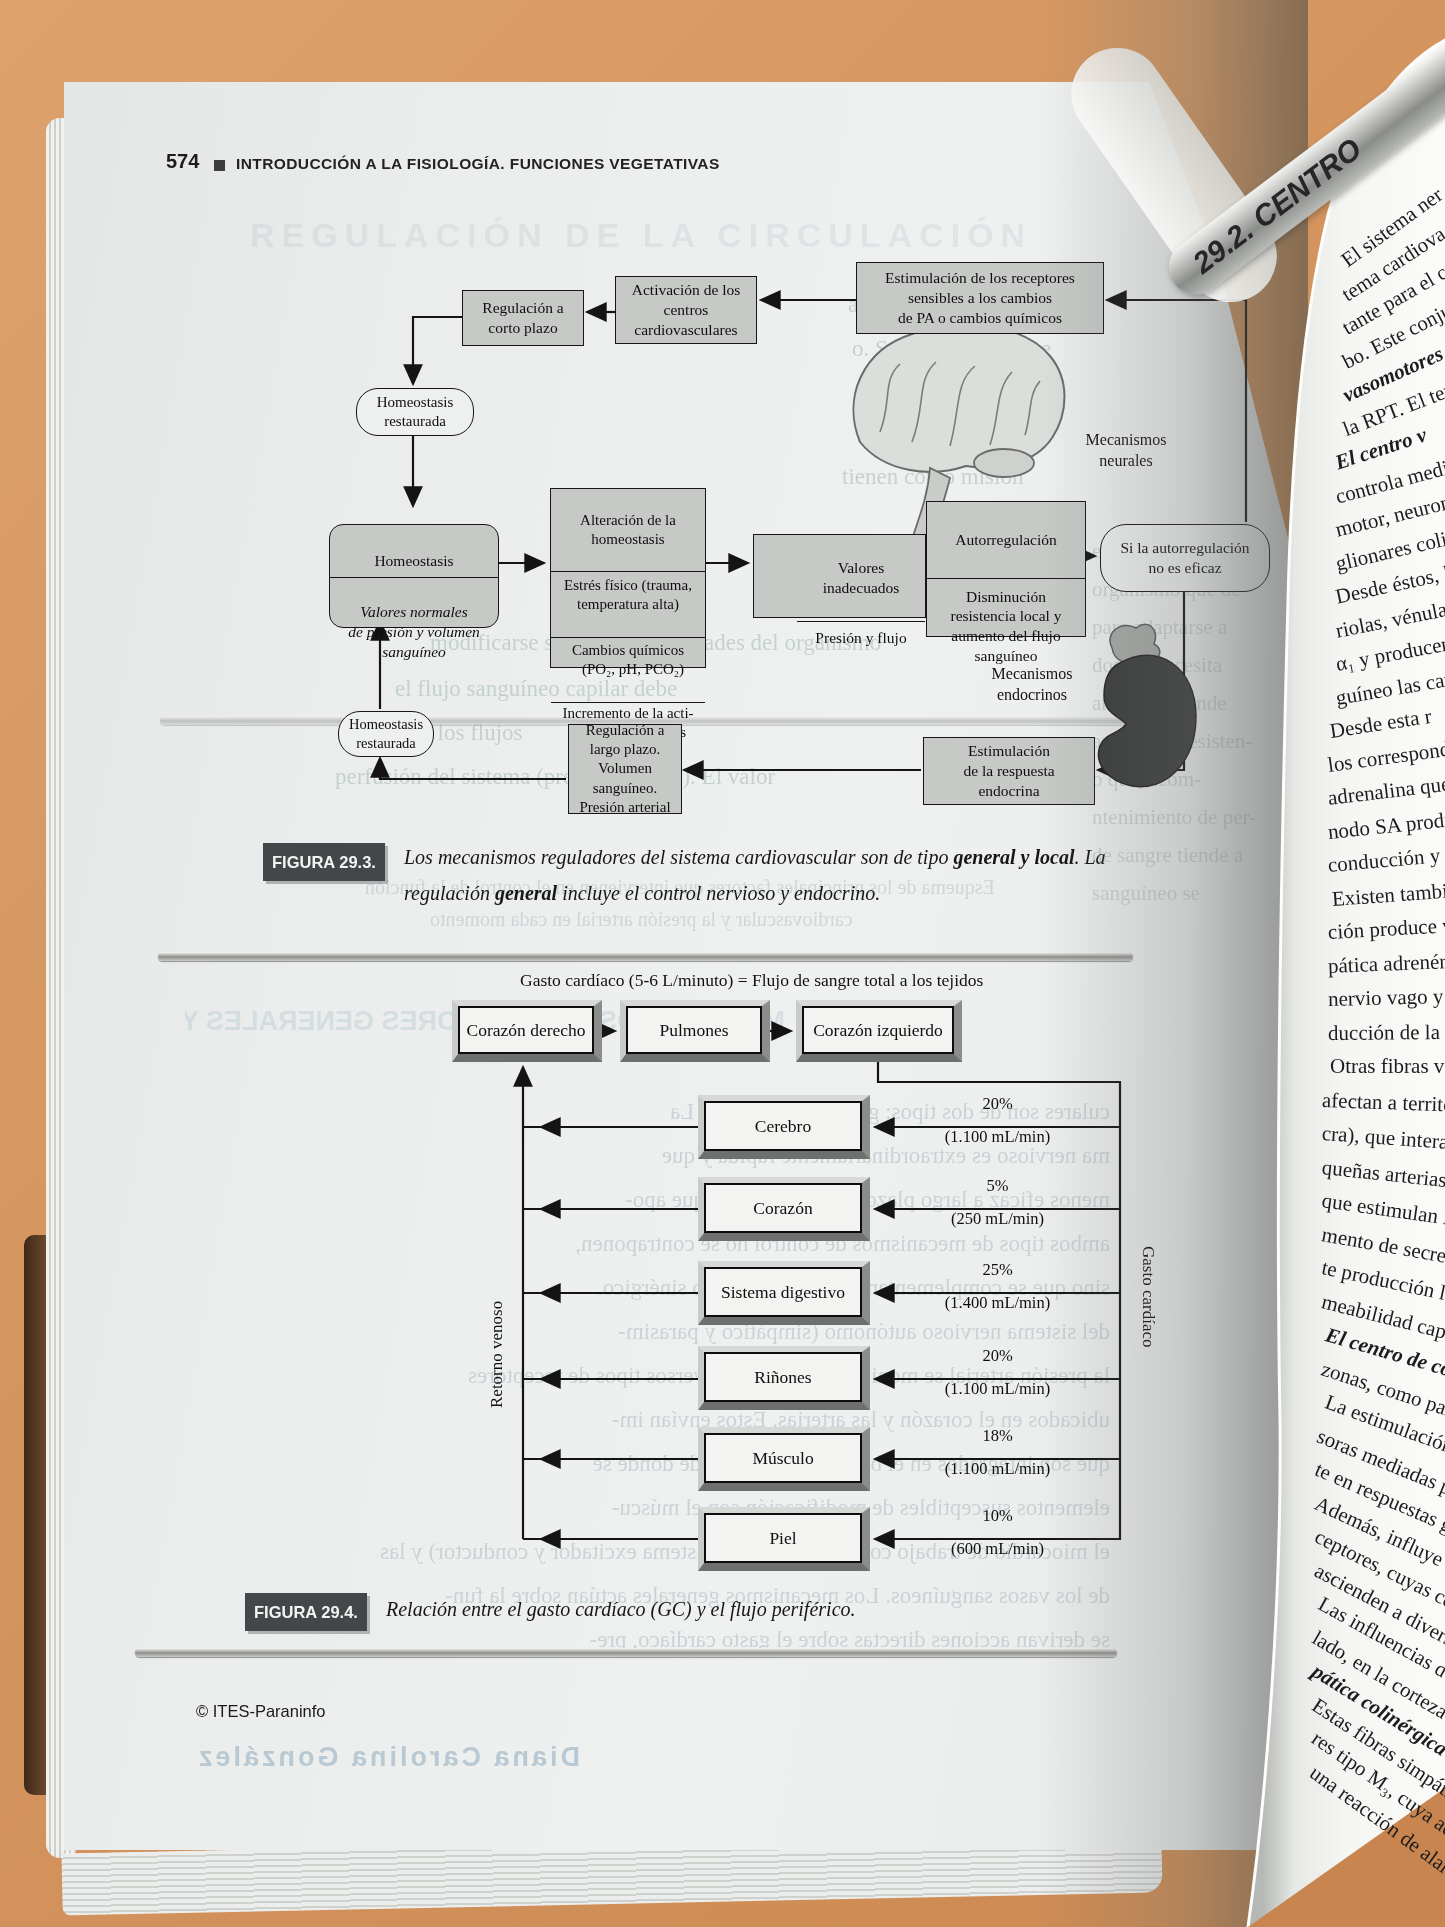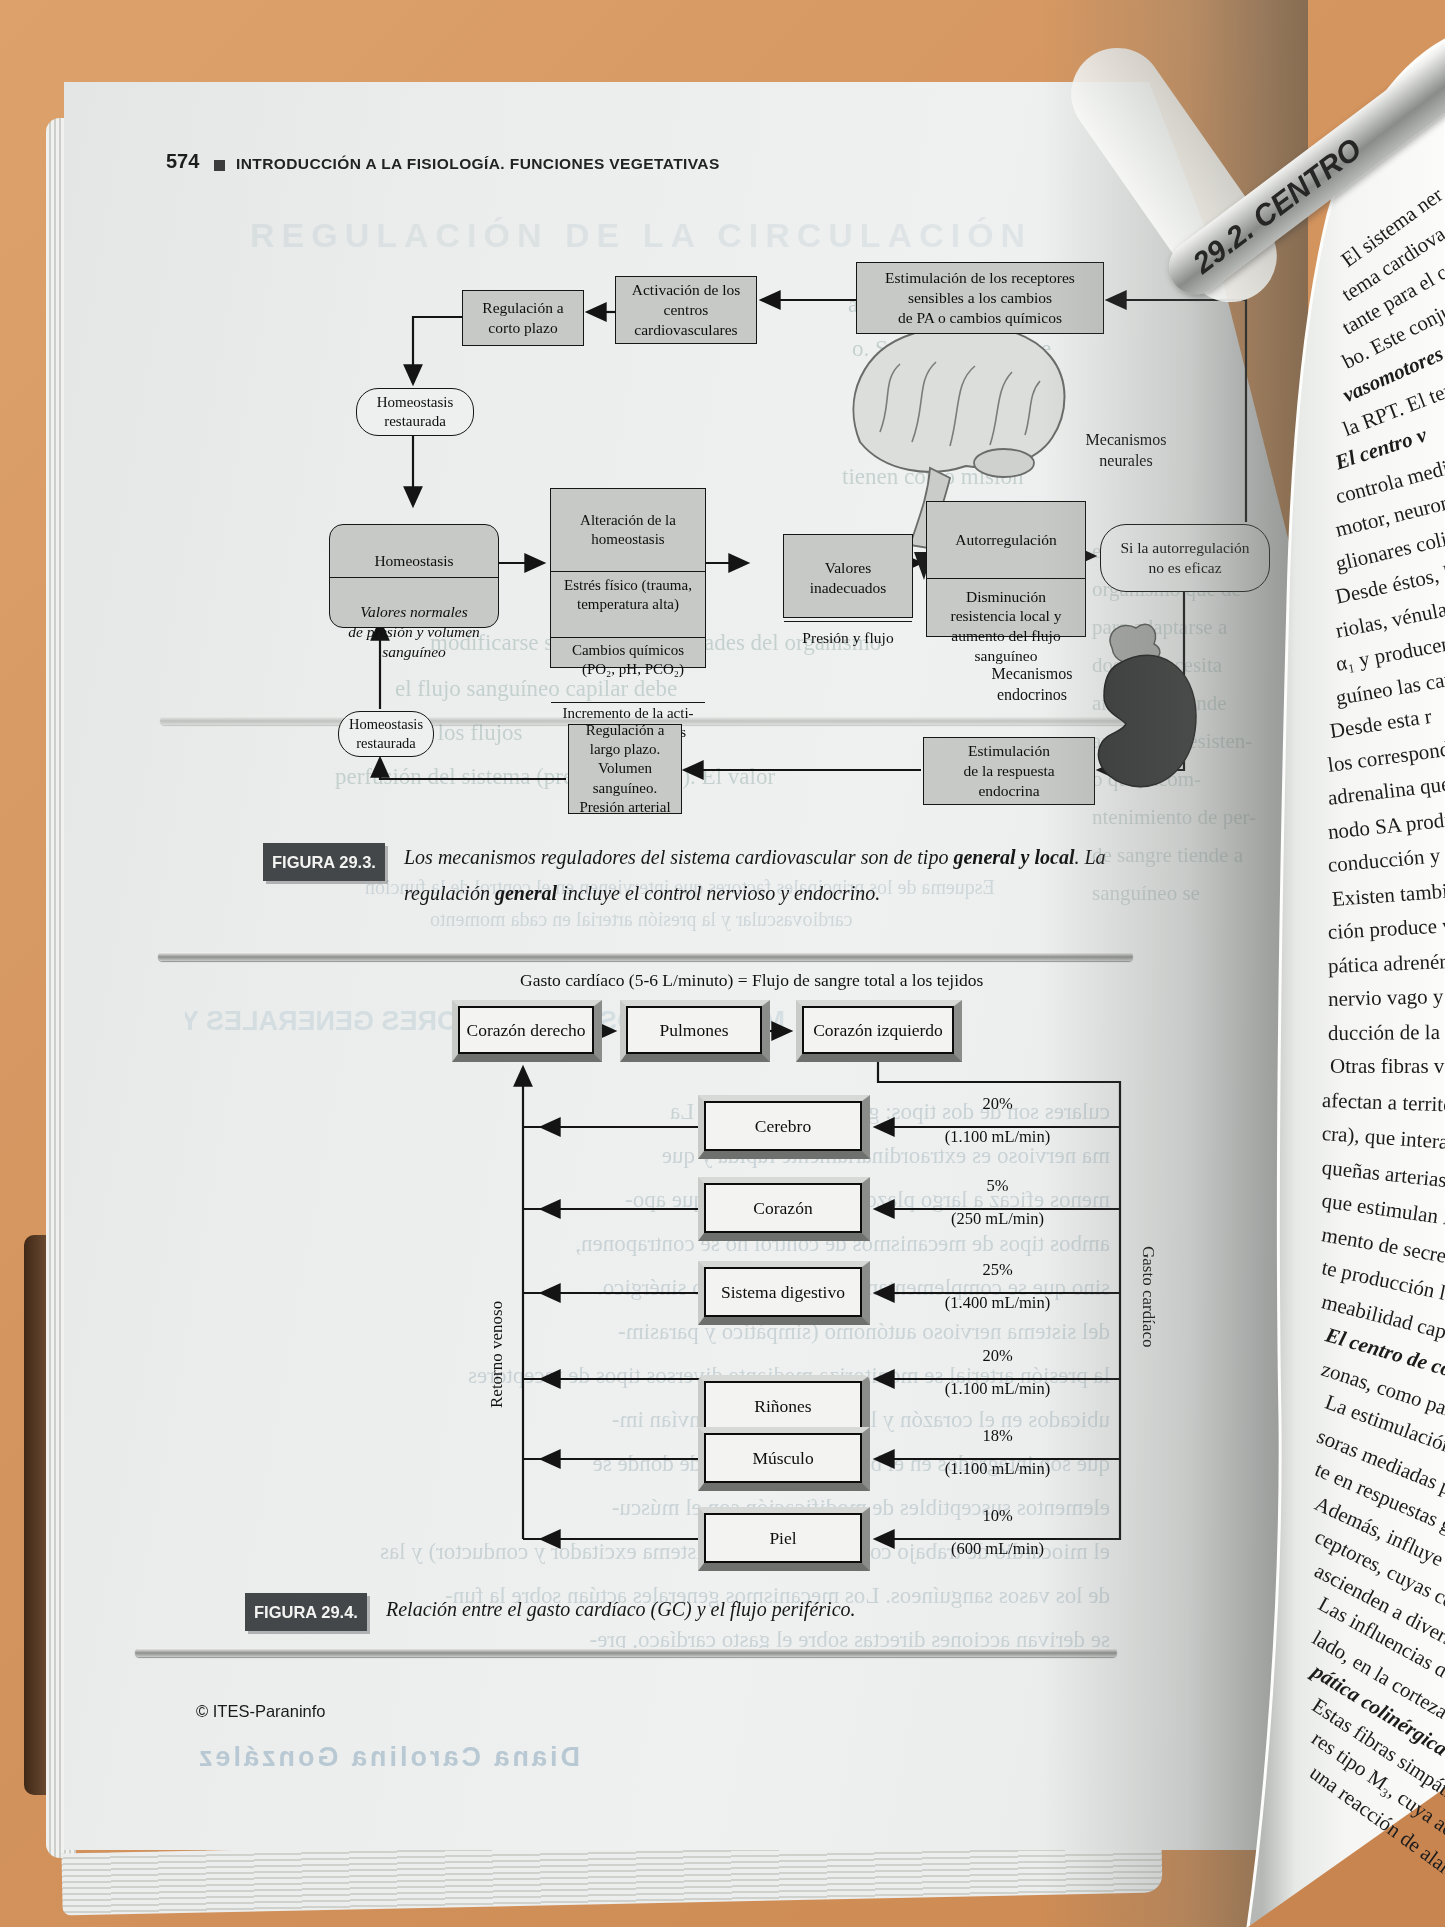--- a/index.html
+++ b/index.html
@@ -212,21 +212,21 @@
   <div class="b3 stackbox" style="left:550px;top:476px;width:154px;height:178px;font-size:15px;">
     <div class="sec" style="height:44px;">Alteración de la
 homeostasis</div>
     <div class="sec" style="height:45px;">Estrés físico (trauma,
 temperatura alta)</div>
     <div class="sec" style="height:45px;text-align:right;">Cambios químicos
 (PO₂, pH, PCO₂)</div>
     <div class="sec" style="height:40px;">Incremento de la acti-
 vidad de los tejidos</div>
   </div>
-  <div class="b3 stackbox" style="left:783px;top:522px;width:128px;height:82px;">
+  <div class="b3 stackbox" style="left:753px;top:522px;width:128px;height:82px;padding-left:43px;">
     <div class="sec" style="height:46px;">Valores
 inadecuados</div>
     <div class="sec" style="height:33px;">Presión y flujo</div>
   </div>
   <div class="b3 stackbox" style="left:926px;top:489px;width:158px;height:134px;">
     <div class="sec" style="height:36px;">Autorregulación</div>
     <div class="sec" style="height:95px;">Disminución
 resistencia local y
 aumento del flujo
 sanguíneo</div>
@@ -265,21 +265,21 @@
 
   <div class="o3d" style="left:698px;top:1095px;width:158px;height:50px;">
       <div class="inner">Cerebro</div>
     </div>
   <div class="o3d" style="left:698px;top:1177px;width:158px;height:50px;">
       <div class="inner">Corazón</div>
     </div>
   <div class="o3d" style="left:698px;top:1261px;width:158px;height:50px;">
       <div class="inner">Sistema digestivo</div>
     </div>
-  <div class="o3d" style="left:698px;top:1375px;width:158px;height:50px;border-radius:7px;">
+  <div class="o3d" style="left:698px;top:1346px;width:158px;height:50px;">
       <div class="inner">Riñones</div>
     </div>
   <div class="o3d" style="left:698px;top:1427px;width:158px;height:50px;">
       <div class="inner">Músculo</div>
     </div>
   <div class="o3d" style="left:698px;top:1507px;width:158px;height:50px;">
       <div class="inner">Piel</div>
     </div>
 
   <div class="pctwrap" style="top:1094px;">

